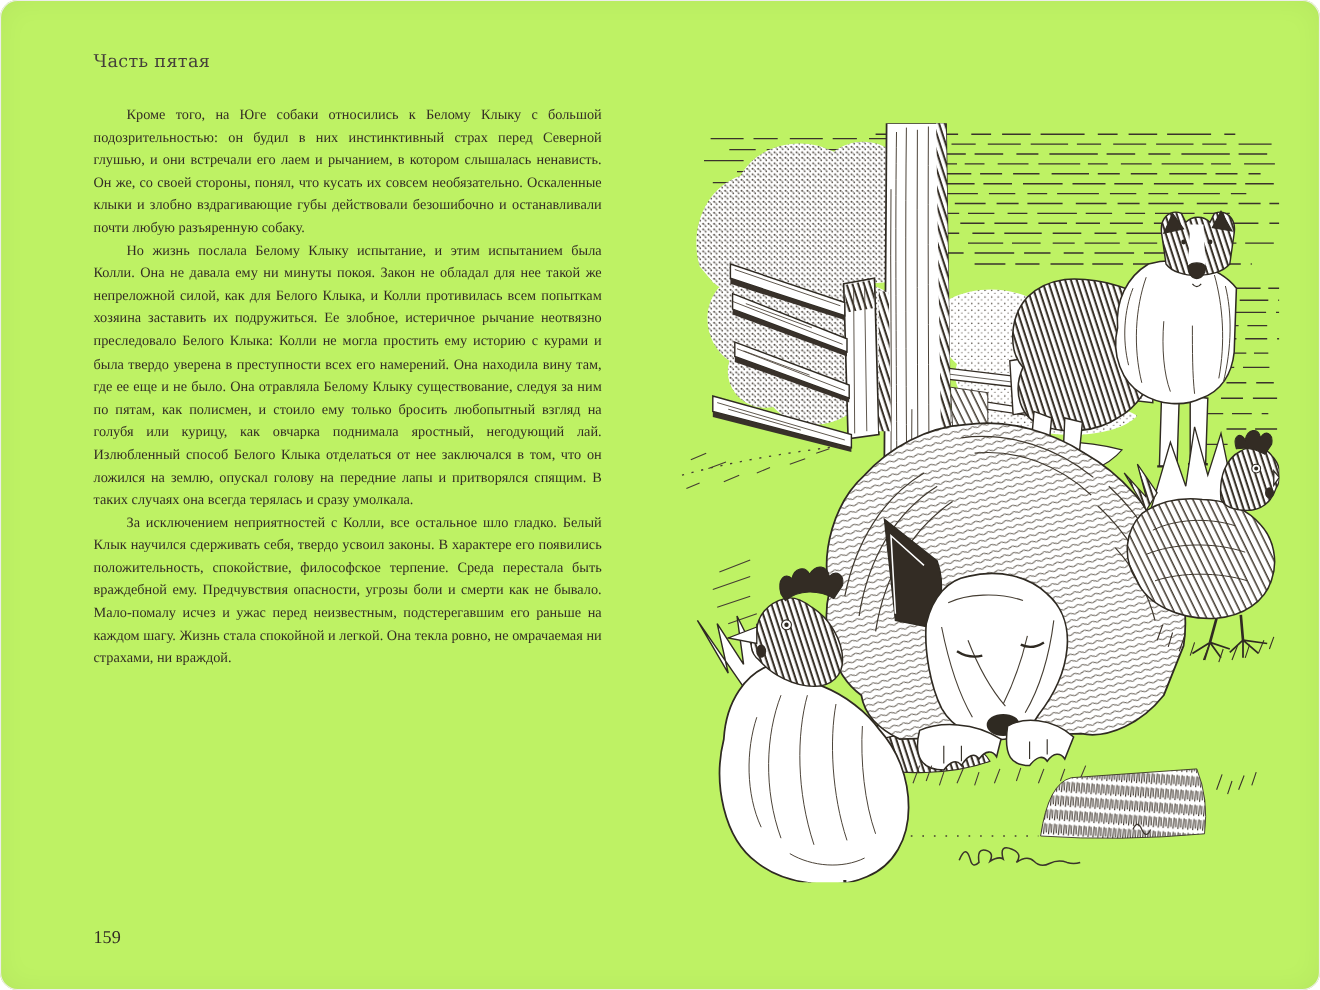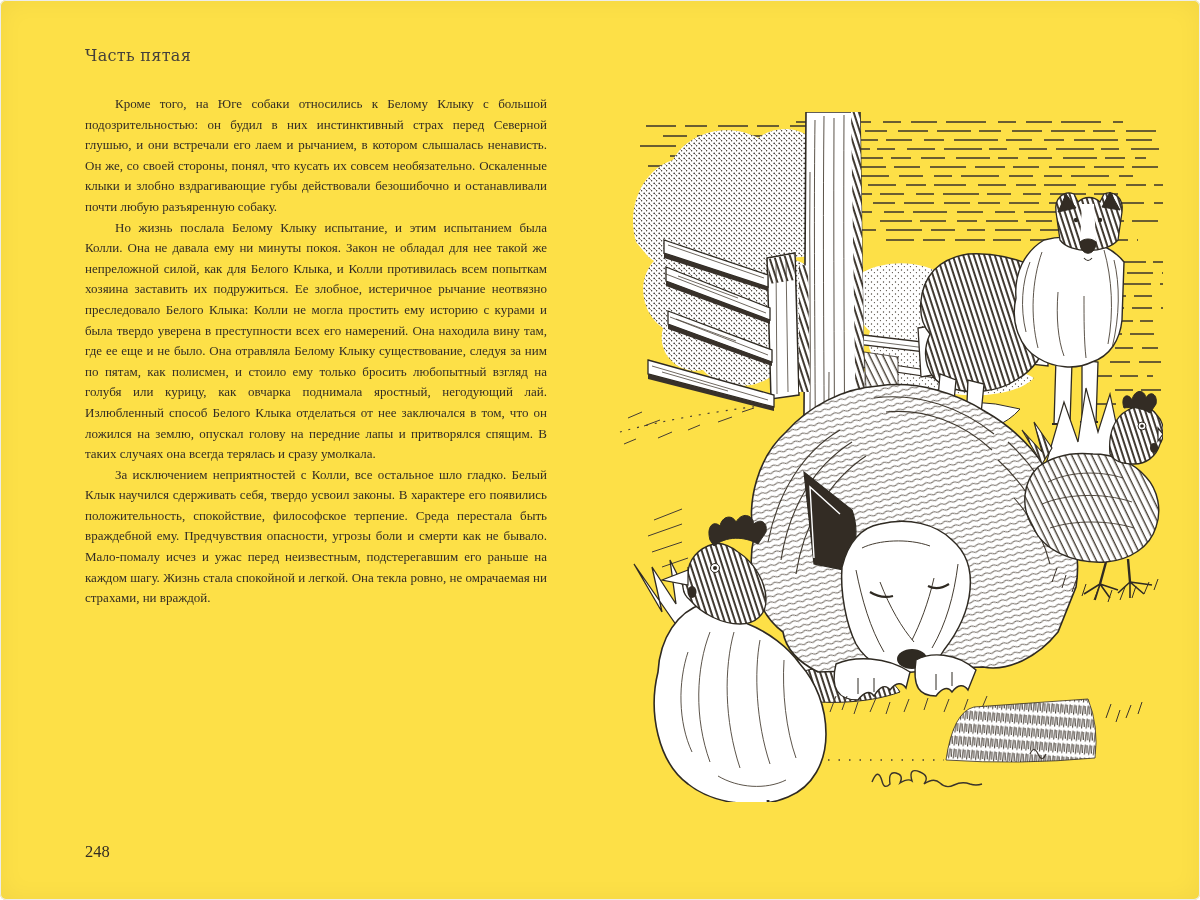--- a/index.html
+++ b/index.html
@@ -1,20 +1,20 @@
 <!DOCTYPE html>
 <html lang="ru"><head>
 <meta charset="utf-8">
 <style>
   html,body{margin:0;padding:0;background:#ffffff;}
   :root{--ink:#332c24;}
   .photo{
-    position:relative;width:1200px;height:900px;background:#fde047;overflow:hidden;
+    position:relative;width:1200px;height:900px;background:#bef264;overflow:hidden;
     box-shadow:inset 0 0 0 1px #ededeb, inset 0 0 26px rgba(0,0,0,.05);
-    border-radius:6px;
+    border-radius:16px;
     font-family:"Liberation Serif","DejaVu Serif",serif;
   }
   .left-page{position:absolute;left:85px;top:46px;width:462px;color:var(--ink);}
   .running-head{
     font-family:"DejaVu Serif","Liberation Serif",serif;
     font-size:16px;letter-spacing:.3px;color:#45403a;
   }
   .body-text{margin-top:29px;font-size:13px;line-height:20.6px;text-align:justify;
     hyphens:auto;-webkit-hyphens:auto;}
   .body-text p{margin:0;text-indent:30px;}
@@ -30,21 +30,21 @@
 
   <div class="left-page">
     <div class="running-head">Часть пятая</div>
     <div class="body-text">
       <p>Кроме того, на Юге собаки относились к Белому Клыку с большой подозрительностью: он будил в них инстинктивный страх перед Северной глушью, и они встречали его лаем и рычанием, в котором слышалась ненависть. Он же, со своей стороны, понял, что кусать их совсем необязательно. Оскаленные клыки и злобно вздрагивающие губы действовали безошибочно и останавливали почти любую разъяренную собаку.</p>
       <p>Но жизнь послала Белому Клыку испытание, и этим испытанием была Колли. Она не давала ему ни минуты покоя. Закон не обладал для нее такой же непреложной силой, как для Белого Клыка, и Колли противилась всем попыткам хозяина заставить их подружиться. Ее злобное, истеричное рычание неотвязно преследовало Белого Клыка: Колли не могла простить ему историю с курами и была твердо уверена в преступности всех его намерений. Она находила вину там, где ее еще и не было. Она отравляла Белому Клыку существование, следуя за ним по пятам, как полисмен, и стоило ему только бросить любопытный взгляд на голубя или курицу, как овчарка поднимала яростный, негодующий лай. Излюбленный способ Белого Клыка отделаться от нее заключался в том, что он ложился на землю, опускал голову на передние лапы и притворялся спящим. В таких случаях она всегда терялась и сразу умолкала.</p>
       <p>За исключением неприятностей с Колли, все остальное шло гладко. Белый Клык научился сдерживать себя, твердо усвоил законы. В характере его появились положительность, спокойствие, философское терпение. Среда перестала быть враждебной ему. Предчувствия опасности, угрозы боли и смерти как не бывало. Мало-помалу исчез и ужас перед неизвестным, подстерегавшим его раньше на каждом шагу. Жизнь стала спокойной и легкой. Она текла ровно, не омрачаемая ни страхами, ни враждой.</p>
     </div>
   </div>
 
-  <div class="page-number">248</div>
+  <div class="page-number">159</div>
 
   <div class="illustration">
     <svg viewBox="0 0 545 690">
       <defs>
         <pattern id="stipA" width="5" height="5" patternUnits="userSpaceOnUse">
           <rect width="5" height="5" fill="#ffffff"></rect>
           <circle cx="1.2" cy="1.4" r=".8" fill="#3a332b"></circle>
           <circle cx="3.6" cy="3.7" r=".7" fill="#3a332b"></circle>
           <circle cx="2.6" cy="2.4" r=".45" fill="#3a332b"></circle>
         </pattern>

